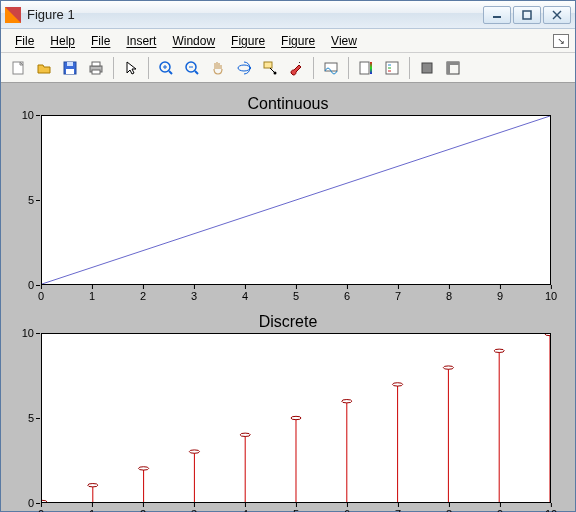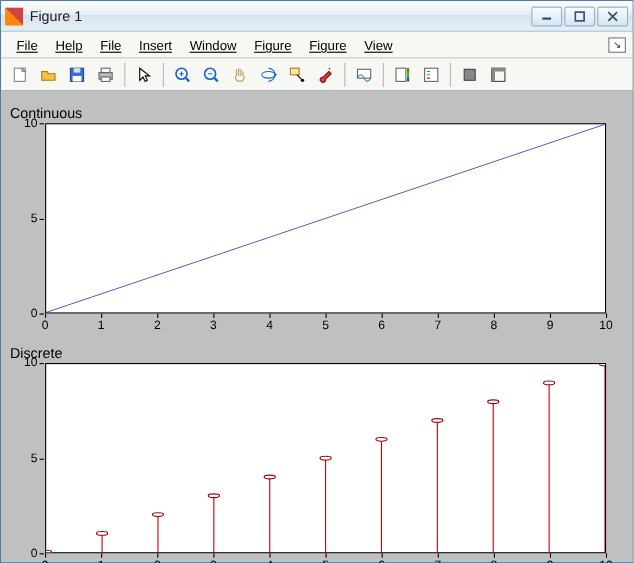--- a/index.html
+++ b/index.html
@@ -112,21 +112,22 @@
     flex-direction: column;
     gap: 28px;
   }
   .chart-wrap {
     position: relative;
     flex: 1;
     display: flex;
     flex-direction: column;
   }
   .chart-title {
-    font-size: 13px;
+    text-align: center;
+    font-size: 16px;
     color: #000;
     margin-bottom: 2px;
   }
   .axes {
     flex: 1;
     background: #fff;
     border: 1px solid #000;
     position: relative;
     margin-left: 32px;
     margin-right: 16px;

